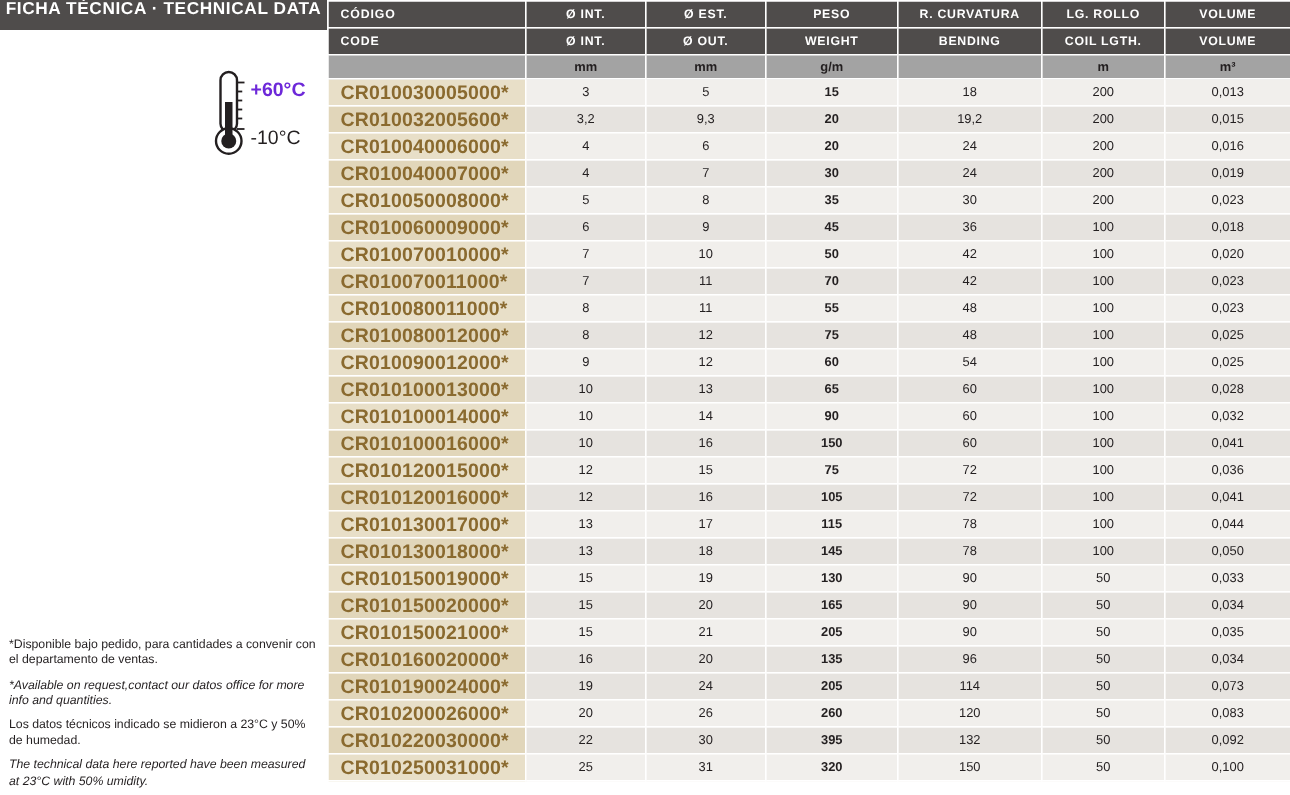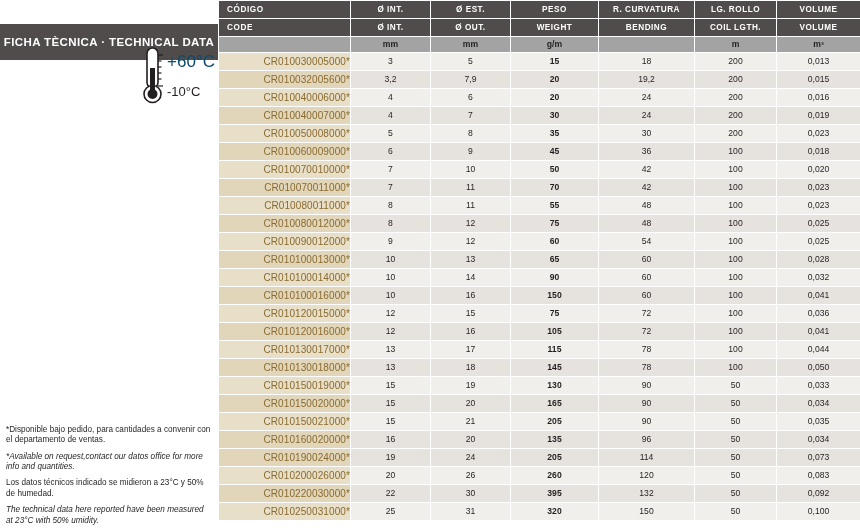--- a/index.html
+++ b/index.html
@@ -27,26 +27,24 @@
     top: 0;
     width: 218px;
     height: 530px;
     background: #ffffff;
   }
   .title-bar {
     position: absolute;
     left: 0;
     top: 0;
     width: 218px;
-    height: 36px;
+    height: 20px;
     background: #4f4c4b;
     display: flex;
-    align-items: center;
     justify-content: center;
-    margin-top: 24px;
   }
   .title-bar .title-text {
     color: #ffffff;
     font-size: 11.5px;
     font-weight: bold;
     letter-spacing: 0.4px;
     text-align: center;
   }
 
   
@@ -55,23 +53,23 @@
     left: 140px;
     top: 46px;
     width: 70px;
     height: 62px;
   }
   .thermo-svg { position: absolute; left: 0; top: 0; }
   .temp-hot {
     position: absolute;
     left: 27px;
     top: 6px;
-    font-size: 17px;
-    font-weight: normal;
-    color: #0c4a6e;
+    font-size: 13px;
+    font-weight: bold;
+    color: #6d28d9;
   }
   .temp-cold {
     position: absolute;
     left: 27px;
     top: 38px;
     font-size: 13px;
     font-weight: normal;
     color: #231f20;
   }
 
@@ -147,24 +145,24 @@
   tbody td {
     font-size: 8.6px;
     height: 17px;
     line-height: 17px;
     padding: 0;
     background: #f1efec;
   }
   tbody td.code {
     background: #e8dfc8;
     color: #8a6a2f;
-    font-weight: normal;
-    text-align: right;
+    font-weight: bold;
+    text-align: left;
     padding-left: 8px;
-    font-size: 10px;
+    font-size: 13px;
     letter-spacing: 0.1px;
   }
   tbody td.weight {
     font-weight: bold;
   }
   tbody tr.alt td { background: #e6e3df; }
   tbody tr.alt td.code { background: #e1d6ba; }
 </style>
 </head>
 <body>
@@ -252,21 +250,21 @@
             <td>3</td>
             <td>5</td>
             <td class="weight">15</td>
             <td>18</td>
             <td>200</td>
             <td>0,013</td>
           </tr>
           <tr class="alt">
             <td class="code">CR010032005600*</td>
             <td>3,2</td>
-            <td>7,9</td>
+            <td>9,3</td>
             <td class="weight">20</td>
             <td>19,2</td>
             <td>200</td>
             <td>0,015</td>
           </tr>
           <tr>
             <td class="code">CR010040006000*</td>
             <td>4</td>
             <td>6</td>
             <td class="weight">20</td>

